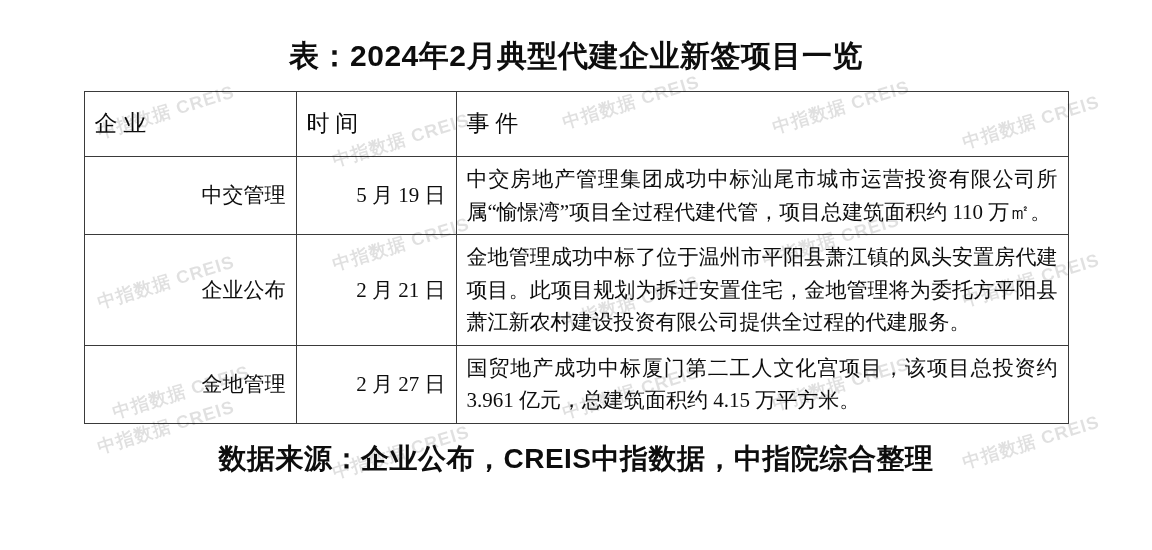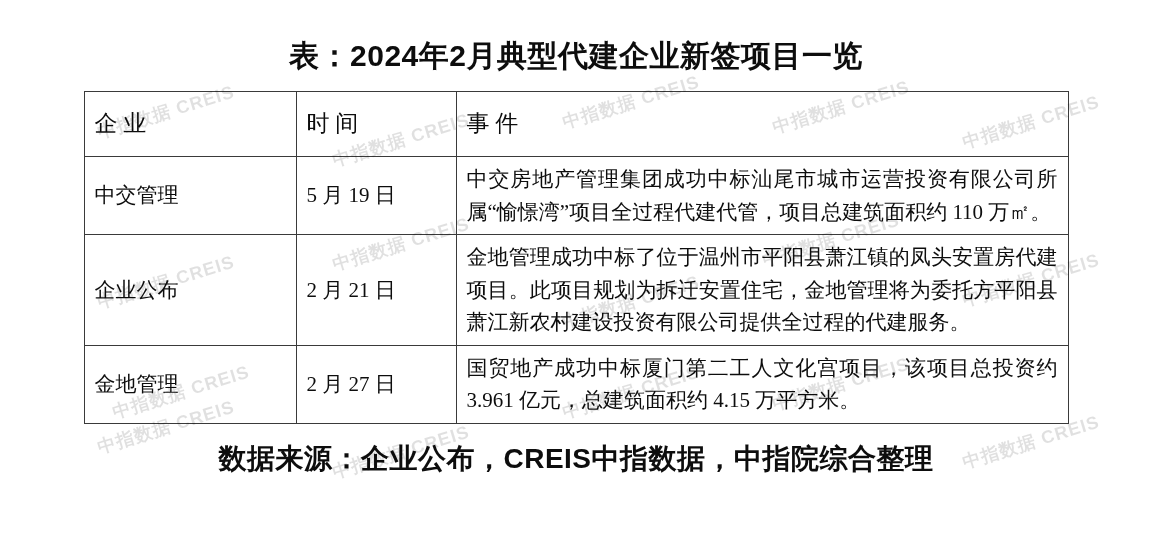--- a/index.html
+++ b/index.html
@@ -56,21 +56,21 @@
     text-align: left;
     font-weight: normal;
     font-size: 23px;
     height: 52px;
   }
   col.c-company { width: 212px; }
   col.c-time { width: 160px; }
   col.c-event { width: auto; }
 
   td.company, td.time {
-    text-align: left;
+    text-align: right;
     white-space: nowrap;
   }
   td.event {
     text-align: justify;
     text-justify: inter-ideograph;
     padding-left: 12px;
     padding-right: 10px;
   }
   .footer {
     text-align: center;

